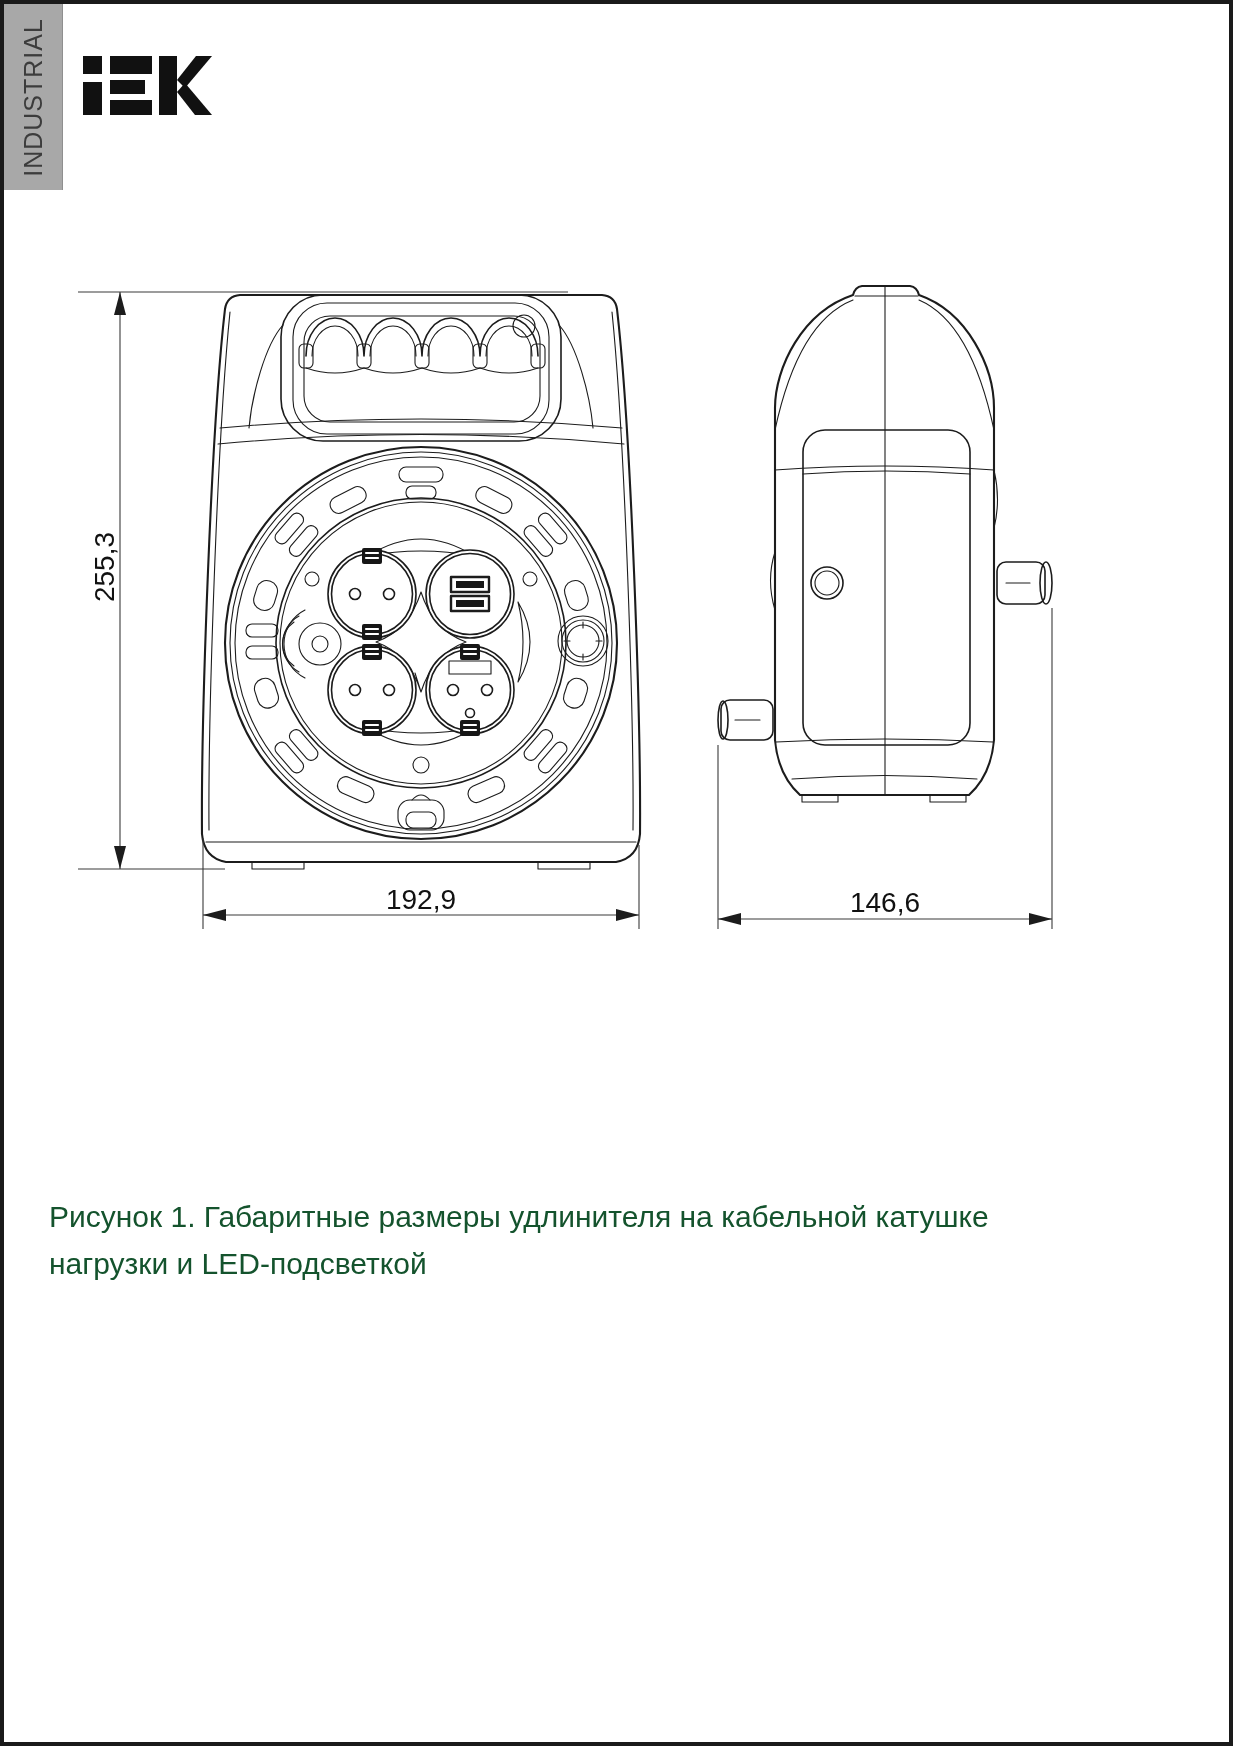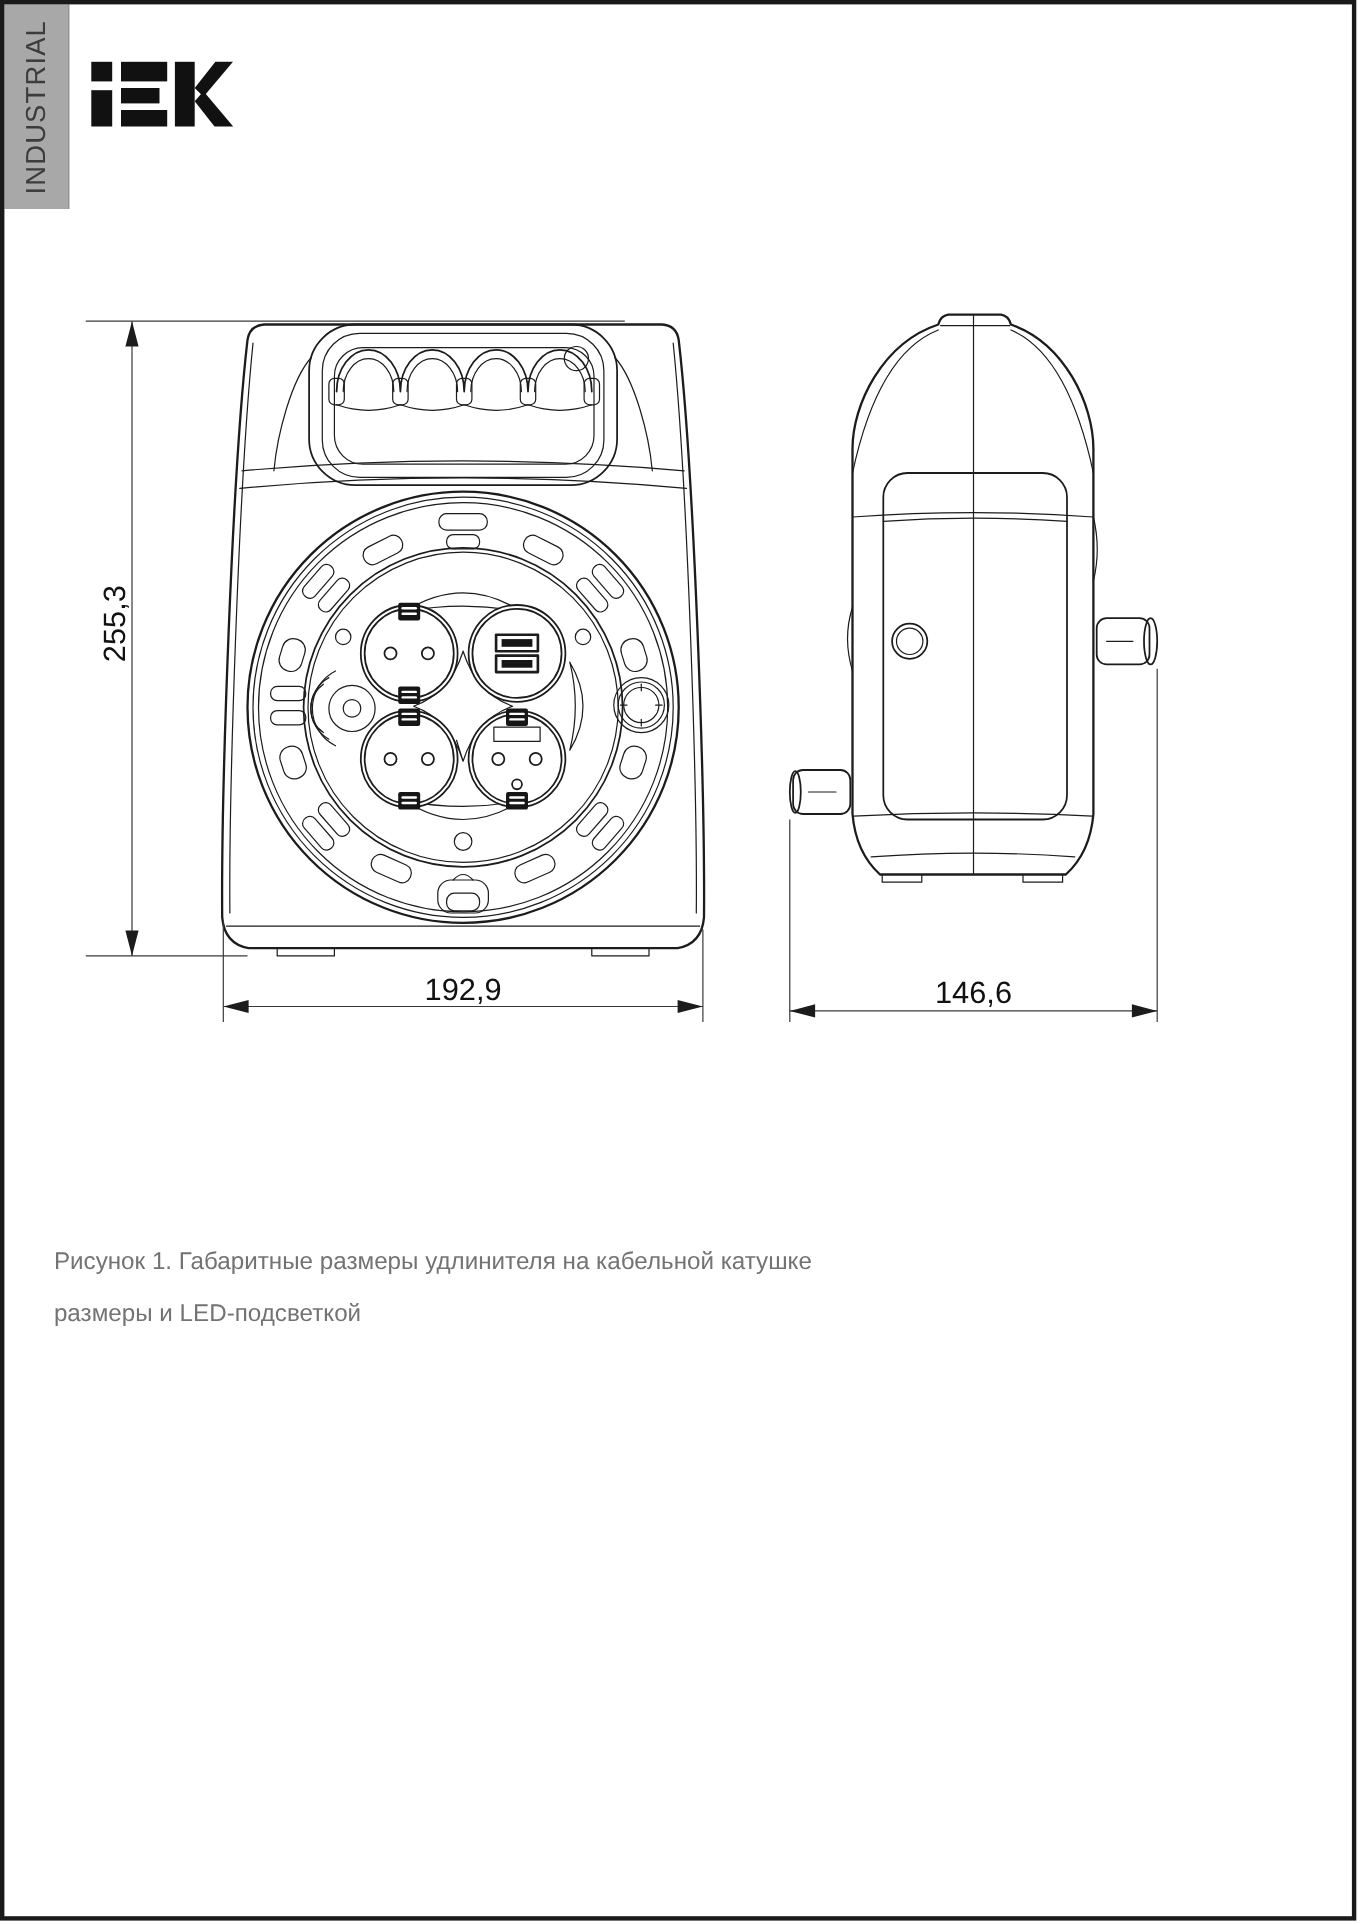--- a/index.html
+++ b/index.html
@@ -12,22 +12,22 @@
   #series-banner span{transform:rotate(-90deg);white-space:nowrap;color:#3c3c3c;
         font-size:25px;letter-spacing:1px;font-weight:400;}
   #brand-logo{position:absolute;left:82px;top:56px;}
   #drawing{position:absolute;left:0;top:0;}
   .draw{fill:none;stroke:#1c1c1c;stroke-width:1.6;stroke-linecap:round;stroke-linejoin:round;}
   .thin{stroke-width:1.1;}
   .thick{stroke-width:2.1;}
   .dim{fill:none;stroke:#3a3a3a;stroke-width:1.1;}
   .arrow{fill:#1c1c1c;stroke:none;}
   .dimtext{font-family:"Liberation Sans",sans-serif;font-size:28px;fill:#111;}
-  #caption{position:absolute;left:49px;top:1123px;width:1120px;font-size:22px;
-        line-height:47px;color:#737373;}
+  #caption{position:absolute;left:49px;top:1193px;width:1120px;font-size:30px;
+        line-height:47px;color:#14532d;}
 </style>
 </head>
 <body>
 
 <div id="page">
   <div id="series-banner">
     <span>INDUSTRIAL</span>
   </div>
 
   <svg id="brand-logo" width="130" height="62" viewBox="0 0 130 62" role="img" aria-label="IEK">
@@ -218,17 +218,17 @@
       <line class="dim" x1="1052" y1="608" x2="1052" y2="929"></line>
       <line class="dim" x1="718" y1="919" x2="1052" y2="919"></line>
       <polygon class="arrow" points="718,919 741,913 741,925"></polygon>
       <polygon class="arrow" points="1052,919 1029,913 1029,925"></polygon>
       <text class="dimtext" x="885" y="912" text-anchor="middle">146,6</text>
     </g>
   </svg>
 
   <div id="caption">
     <div>Рисунок 1. Габаритные размеры удлинителя на кабельной катушке</div>
-    <div>размеры и LED-подсветкой</div>
+    <div>нагрузки и LED-подсветкой</div>
   </div>
 
   <div id="page-border"></div>
 </div>
 
 </body></html>

